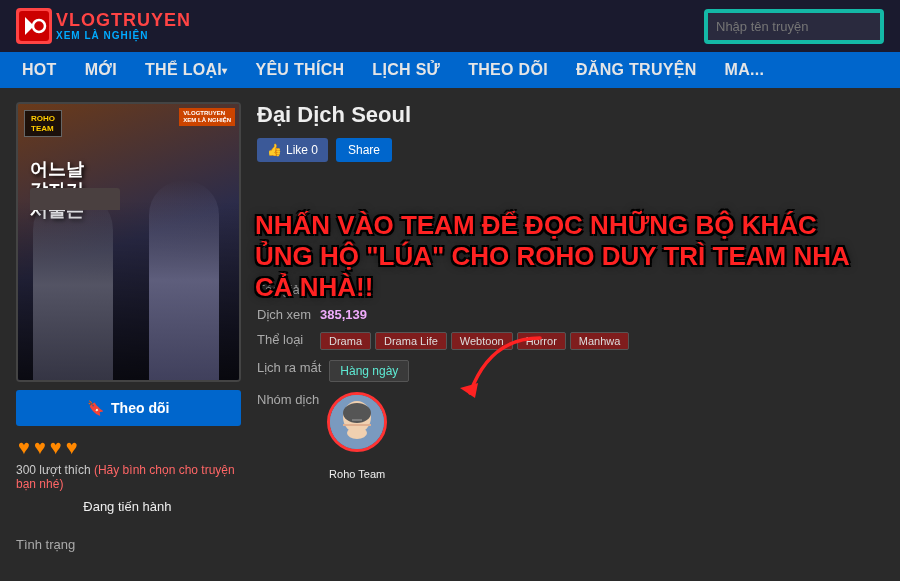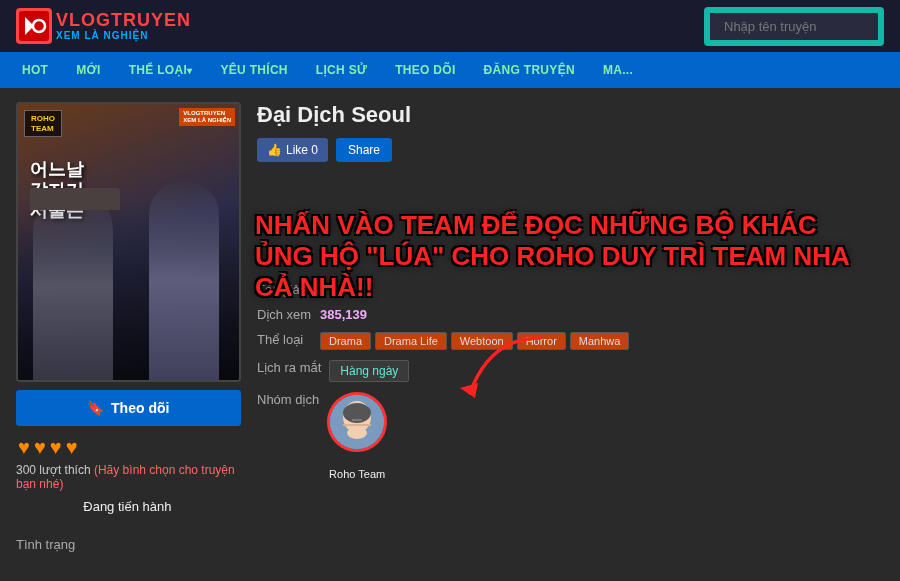--- a/index.html
+++ b/index.html
@@ -49,39 +49,39 @@
       border-radius: 4px;
       display: flex;
       align-items: center;
       justify-content: center;
       color: white;
       font-size: 18px;
       font-weight: bold;
     }
     .search-input {
       background: #2a2a3e;
-      border: 6px solid #14b8a6;
+      border: 4px solid #14b8a6;
       color: #aaa;
-      padding: 6px 14px;
+      padding: 6px 8px;
       border-radius: 4px;
       width: 180px;
       font-size: 13px;
     }
 
     
     .nav {
       background: #0066cc;
       display: flex;
       align-items: center;
       height: 36px;
       padding: 0 8px;
     }
     .nav-item {
-      color: #86efac;
-      font-size: 12px;
+      color: #e5e5e5;
+      font-size: 16px;
       font-weight: bold;
       padding: 0 14px;
       height: 100%;
       display: flex;
       align-items: center;
       cursor: pointer;
       white-space: nowrap;
       letter-spacing: 0.3px;
     }
     .nav-item.has-arrow::after {
@@ -233,21 +233,21 @@
     .info-value {
       color: #eee;
       font-size: 13px;
     }
     .tags {
       display: flex;
       flex-wrap: wrap;
       gap: 4px;
     }
     .tag {
-      background: #c2410c;
+      background: #7f1d1d;
       color: #ddd;
       border: 1px solid #555;
       padding: 2px 8px;
       font-size: 11px;
       border-radius: 2px;
       cursor: pointer;
     }
 
     .group-container {
       display: flex;

